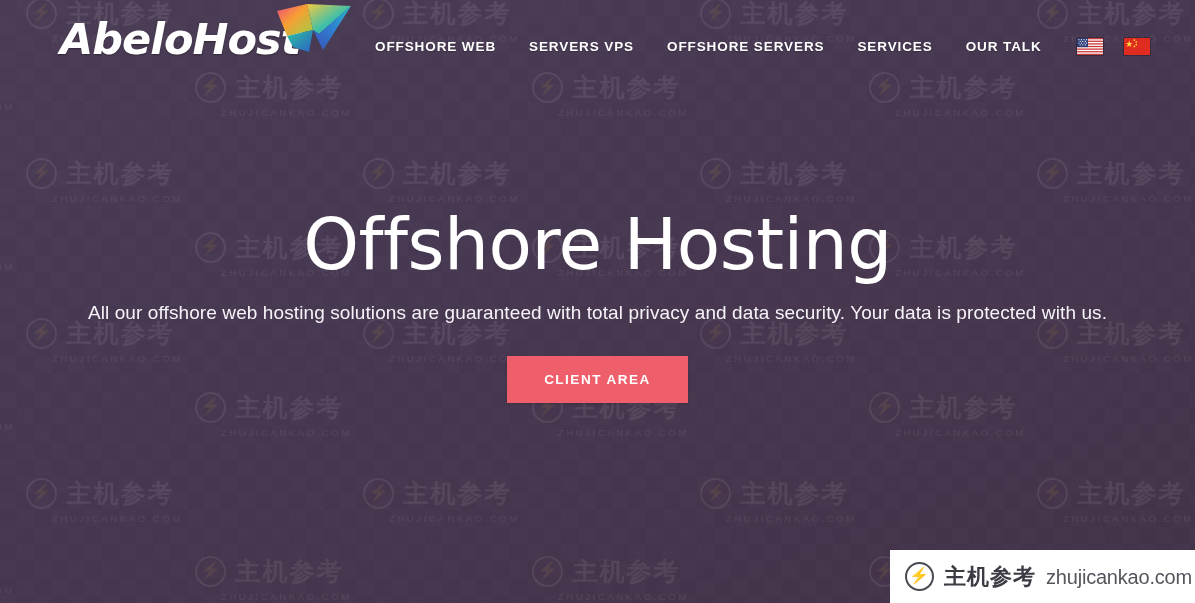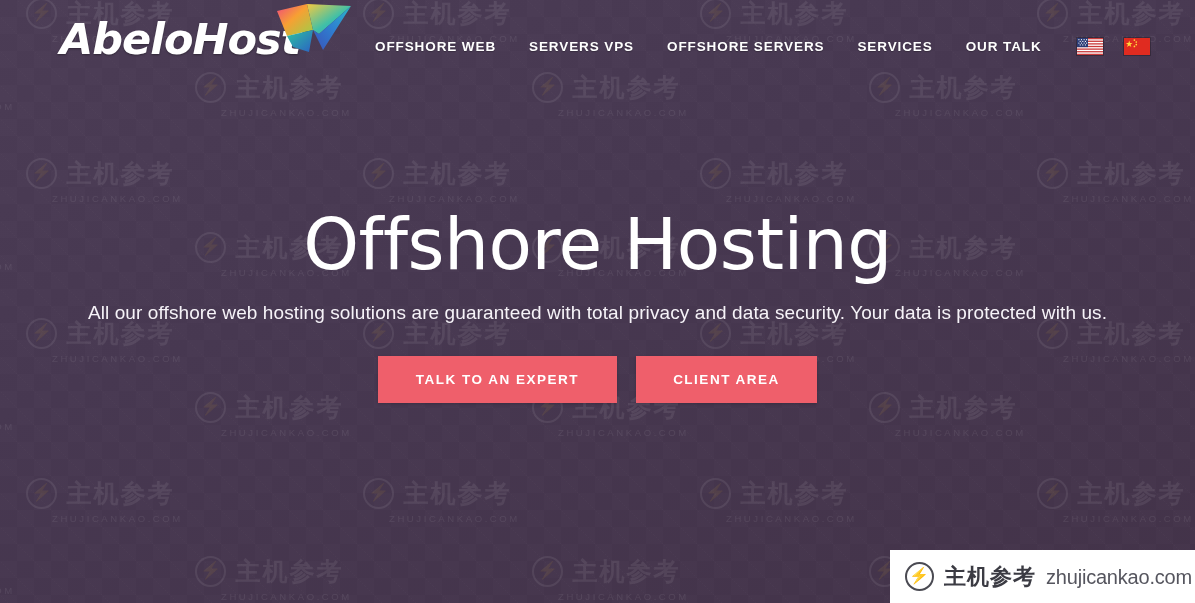--- a/index.html
+++ b/index.html
@@ -532,21 +532,20 @@
           <circle cx="10.4" cy="8.4" r=".85"></circle>
         </g>
       </svg>
     </div>
   </header>
 
   <section class="hero">
     <h1 class="hero-title hero-inner">Offshore Hosting</h1>
     <p class="hero-sub hero-inner">All our offshore web hosting solutions are guaranteed with total privacy and data security. Your data is protected with us.</p>
     <div class="cta-row hero-inner">
-      <a class="btn btn-expert" href="#">TALK TO AN EXPERT</a>
       <a class="btn btn-client" href="#">CLIENT AREA</a>
     </div>
   </section>
 
   <div class="badge">
     <div class="badge-circle">
       <span class="badge-bolt">⚡</span>
     </div>
     <span class="badge-cn">主机参考</span>
     <span class="badge-url">zhujicankao.com</span>

